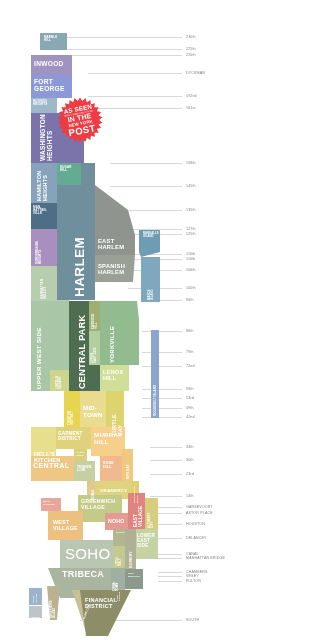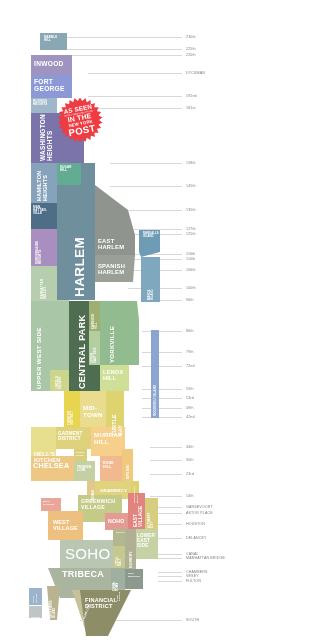--- a/index.html
+++ b/index.html
@@ -235,21 +235,21 @@
       <div style="position: absolute; left: 68px; top: 425px; font-size: 2.9px; color: rgb(255, 255, 255); font-weight: 700; line-height: 1.06; white-space: pre; letter-spacing: 0.1px; transform-origin: left top; transform: rotate(-90deg);">THEATER
 DISTRICT</div>
       <div style="position: absolute; left: 58px; top: 432px; font-size: 4.6px; color: rgb(255, 255, 255); font-weight: 700; line-height: 1.06; white-space: pre; letter-spacing: 0.2px;">GARMENT
 DISTRICT</div>
       <div style="position: absolute; left: 94px; top: 432px; font-size: 6.2px; color: rgb(255, 255, 255); font-weight: 700; line-height: 1.06; white-space: pre; letter-spacing: 0.25px;">MURRAY
 HILL</div>
       <div style="position: absolute; left: 34px; top: 452px; font-size: 5.6px; color: rgb(255, 255, 255); font-weight: 700; line-height: 1.06; white-space: pre; letter-spacing: 0.25px;">HELL'S
 KITCHEN</div>
       <div style="position: absolute; left: 76px; top: 452px; font-size: 2.4px; color: rgb(255, 255, 255); font-weight: 700; line-height: 1.06; white-space: pre; letter-spacing: 0.08px;">KOREA
 TOWN</div>
-      <div style="position: absolute; left: 33px; top: 462px; font-size: 7.2px; color: rgb(255, 255, 255); font-weight: 700; line-height: 1.06; white-space: pre; letter-spacing: 0.3px;">CHELSEA</div>
+      <div style="position: absolute; left: 33px; top: 462px; font-size: 7.2px; color: rgb(255, 255, 255); font-weight: 700; line-height: 1.06; white-space: pre; letter-spacing: 0.3px;">CENTRAL</div>
       <div style="position: absolute; left: 77px; top: 466px; font-size: 3.3px; color: rgb(255, 255, 255); font-weight: 700; line-height: 1.06; white-space: pre; letter-spacing: 0.12px;">TENDER-
 LOIN</div>
       <div style="position: absolute; left: 103px; top: 462px; font-size: 3.6px; color: rgb(255, 255, 255); font-weight: 700; line-height: 1.06; white-space: pre; letter-spacing: 0.12px;">ROSE
 HILL</div>
       <div style="position: absolute; left: 127px; top: 479px; font-size: 3px; color: rgb(255, 255, 255); font-weight: 700; line-height: 1.06; white-space: pre; letter-spacing: 0.1px; transform-origin: left top; transform: rotate(-90deg);">KIPS BAY</div>
       <div style="position: absolute; left: 92px; top: 501px; font-size: 2.8px; color: rgb(255, 255, 255); font-weight: 700; line-height: 1.06; white-space: pre; letter-spacing: 0.1px; transform-origin: left top; transform: rotate(-90deg);">NOMAD</div>
       <div style="position: absolute; left: 100px; top: 489px; font-size: 4.4px; color: rgb(255, 255, 255); font-weight: 700; line-height: 1.06; white-space: pre; letter-spacing: 0.18px;">GRAMERCY</div>
       <div style="position: absolute; left: 134px; top: 503px; font-size: 2.4px; color: rgb(255, 255, 255); font-weight: 700; line-height: 1.06; white-space: pre; letter-spacing: 0.08px; transform-origin: left top; transform: rotate(-90deg);">STUYVESANT
 TOWN</div>
       <div style="position: absolute; left: 43px; top: 501px; font-size: 2.4px; color: rgb(255, 255, 255); font-weight: 700; line-height: 1.06; white-space: pre; letter-spacing: 0.08px;">MEAT

